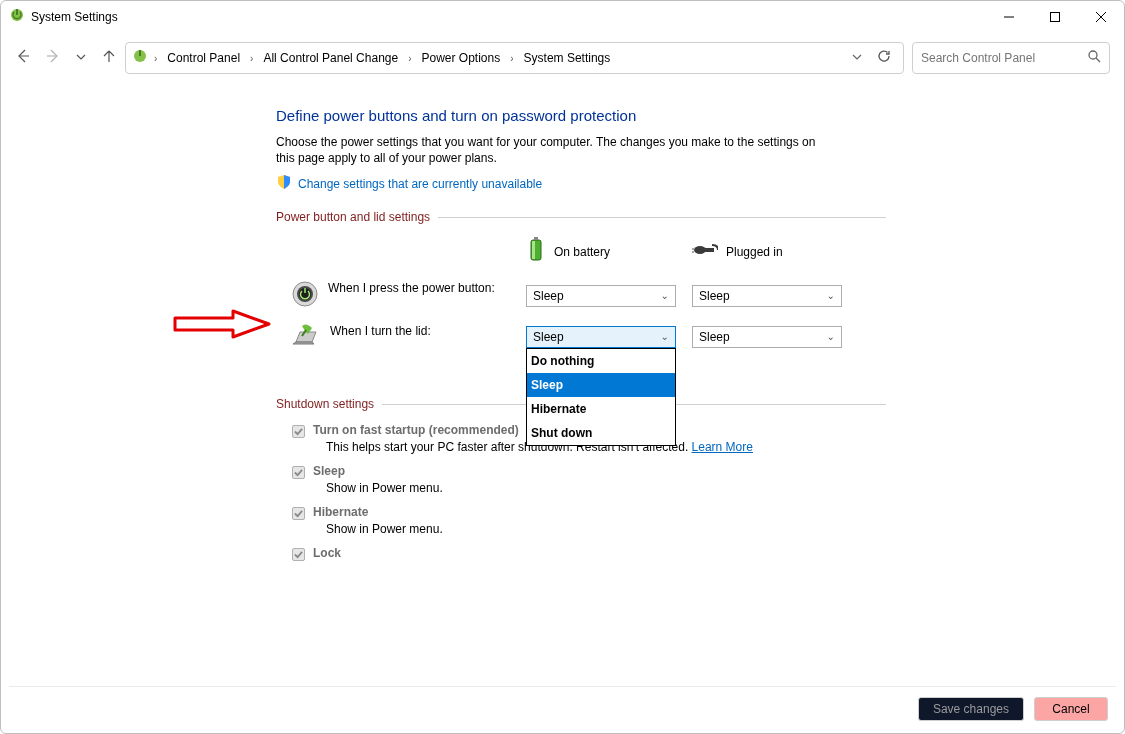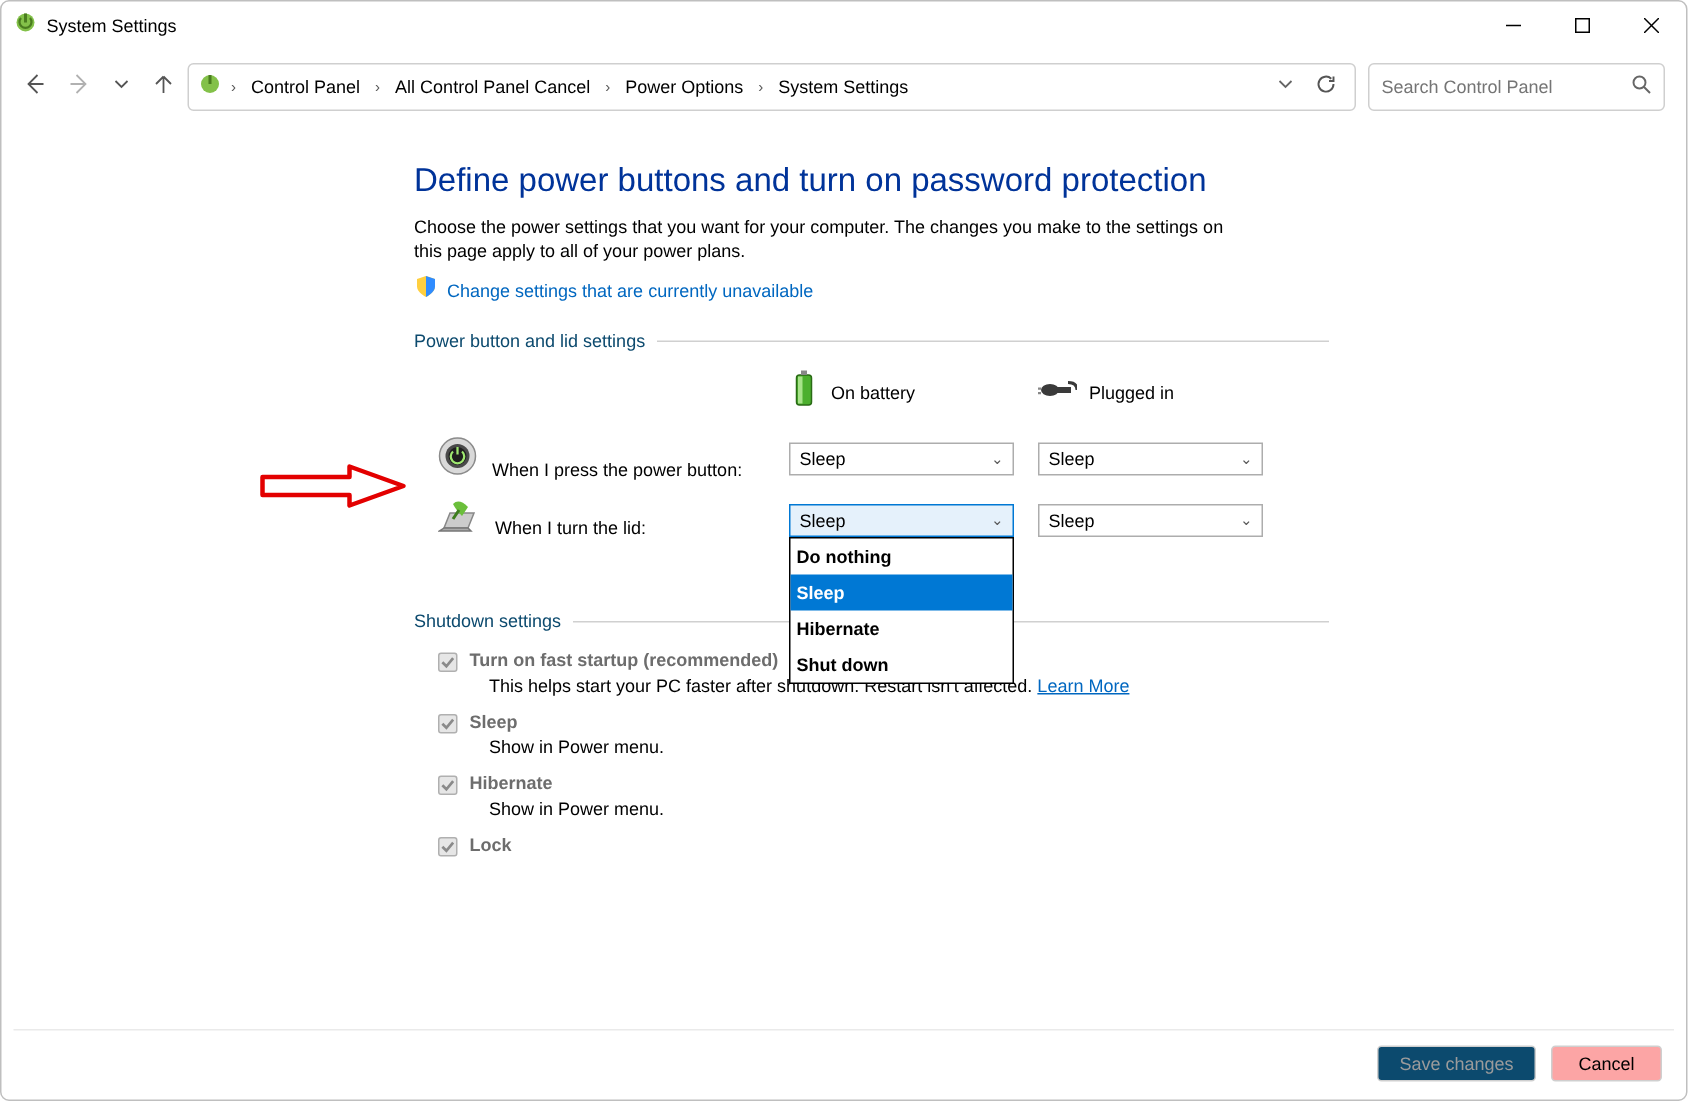--- a/index.html
+++ b/index.html
@@ -21,32 +21,32 @@
     .addrbox .crumb { font-size: 12px; color: #000; padding: 4px 4px; }
     .addrbox .sep { font-size: 10px; color: #5a5a5a; padding: 0 2px; }
     .addrbox .spacer { flex: 1; }
     .addrbox .tail { display: flex; align-items: center; gap: 14px; padding-right: 6px; color: #555; }
     .searchbox { width: 198px; height: 32px; border: 1px solid #cfcfcf; border-radius: 4px; display: flex; align-items: center; padding: 0 8px; gap: 6px; }
     .searchbox input { border: none; outline: none; flex: 1; font-size: 12px; background: transparent; }
     .searchbox .mag { color: #555; }
 
     
     .content { position: absolute; left: 275px; top: 106px; width: 610px; }
-    .headline { color: #003399; font-size: 22px; font-weight: 400; margin-bottom: 10px; }
+    .headline { color: #003399; font-size: 15px; font-weight: 400; margin-bottom: 10px; }
     .description { font-size: 12px; color: #000; line-height: 1.35; margin-bottom: 8px; width: 560px; }
     .shieldlink { display: flex; align-items: center; gap: 6px; margin-bottom: 16px; }
     .shieldlink a { color: #0067c0; font-size: 12px; text-decoration: none; }
 
-    .section-label { font-size: 12px; color: #0c4a6e; display: flex; align-items: center; gap: 8px; margin-bottom: 12px; }
+    .section-label { font-size: 12px; color: #7f1d1d; display: flex; align-items: center; gap: 8px; margin-bottom: 12px; }
     .section-label .rule { flex: 1; height: 1px; background: #d0d0d0; }
 
     
     .pgrid { display: grid; grid-template-columns: 234px 150px 16px 150px; row-gap: 14px; align-items: center; margin-left: 16px; }
     .colhead { display: flex; align-items: center; gap: 8px; font-size: 12px; }
-    .rowlabel { display: flex; align-items: flex-end; gap: 10px; font-size: 12px; }
+    .rowlabel { display: flex; align-items: flex-start; gap: 10px; font-size: 12px; }
     .sel { position: relative; height: 22px; border: 1px solid #adadad; background: #fff; font-size: 12px; display: flex; align-items: center; padding: 0 6px; justify-content: space-between; }
     .sel.active { border-color: #0078d4; background: #e5f1fb; }
     .sel .chev { color: #555; font-size: 10px; }
 
     .dropdown { position: absolute; left: -1px; top: 21px; width: calc(100% + 2px); border: 1px solid #000; background: #fff; z-index: 50; }
     .dropdown .opt { padding: 4px 4px; font-size: 12px; line-height: 16px; font-weight: bold; }
     .dropdown .opt.hl { background: #0078d4; color: #fff; }
 
     
     .shutdown { margin-top: 48px; }
@@ -54,21 +54,21 @@
     .cb-row { display: flex; align-items: flex-start; gap: 8px; margin-bottom: 2px; }
     .cb { width: 13px; height: 13px; border: 1px solid #b0b0b0; background: #e6e6e6; border-radius: 2px; display: flex; align-items: center; justify-content: center; margin-top: 2px; flex-shrink: 0; }
     .cb svg { width: 9px; height: 9px; color: #8a8a8a; }
     .cb-title { font-size: 12px; font-weight: 700; color: #6d6d6d; }
     .cb-desc { font-size: 12px; color: #000; margin-left: 34px; margin-bottom: 10px; }
     .learn { color: #0067c0; text-decoration: underline; }
 
     
     .footer { position: absolute; right: 16px; bottom: 12px; display: flex; gap: 10px; }
     .btn { min-width: 74px; height: 24px; padding: 0 14px; border: 1px solid #cfcfcf; border-radius: 3px; background: #fca5a5; font-size: 12px; display: flex; align-items: center; justify-content: center; color: #000; }
-    .btn.disabled { color: #9b9b9b; background: #0c4a6e; }
+    .btn.disabled { color: #9b9b9b; background: #0f172a; }
     .footer-rule { position: absolute; left: 8px; right: 8px; bottom: 46px; height: 1px; background: #eaeaea; }
 
     
     .red-arrow { position: absolute; left: 172px; top: 308px; }
 
     
     .power-icon-sm { width: 16px; height: 16px; }
   </style>
 </head>
 <body>
@@ -133,21 +133,21 @@
   <div class="addrbox">
     <span>
       <svg class="power-icon-sm" viewBox="0 0 16 16">
         <circle cx="8" cy="8" r="6" fill="#83c149"></circle>
         <rect x="7" y="2" width="2" height="6" fill="#4a7d1f"></rect>
       </svg>
     </span>
     <span class="sep">›</span>
     <span class="crumb">Control Panel</span>
     <span class="sep">›</span>
-    <span class="crumb">All Control Panel Cancel</span>
+    <span class="crumb">All Control Panel Change</span>
     <span class="sep">›</span>
     <span class="crumb">Power Options</span>
     <span class="sep">›</span>
     <span class="crumb">System Settings</span>
     <span class="spacer"></span>
     <span class="tail">
       <span><svg width="12" height="12" viewBox="0 0 12 12">
             <path d="M2 4 L6 8 L10 4" fill="none" stroke="#666" stroke-width="1.2"></path>
           </svg></span>
       <span><svg width="14" height="14" viewBox="0 0 14 14">

